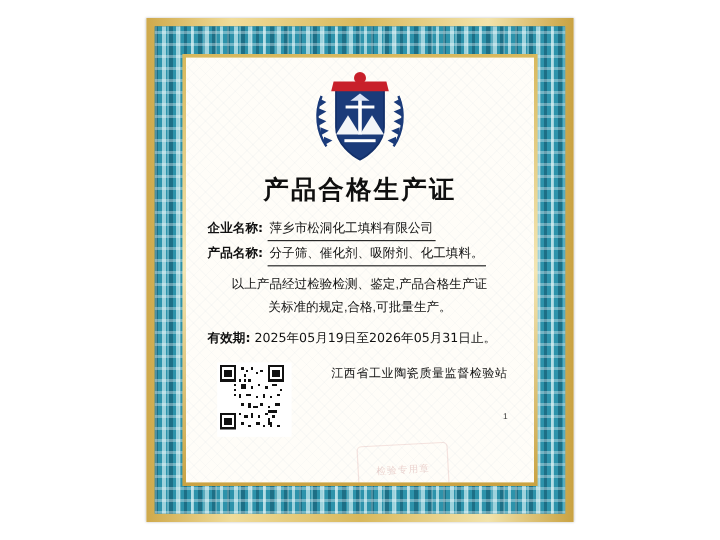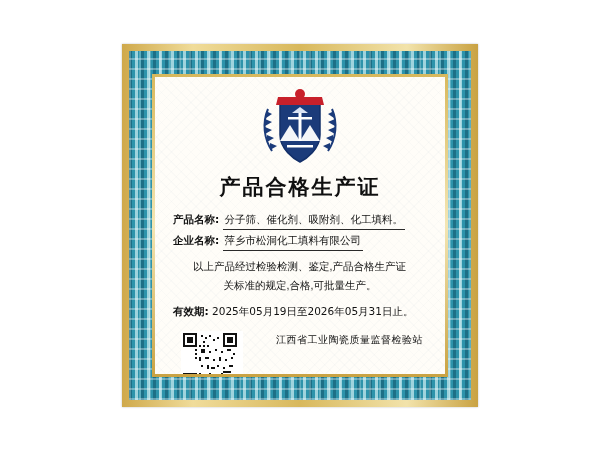--- a/index.html
+++ b/index.html
@@ -11,21 +11,21 @@
   }
   .stage{
     position:relative;
     width:600px;height:450px;
     background:#ffffff;
     display:flex;align-items:center;justify-content:center;
   }
   
   .cert{
     position:relative;
-    width:356px;height:363px;
+    width:356px;height:420px;
     background:#ffffff;
     box-shadow:0 0 2px rgba(0,0,0,.25);
   }
   
   .band-gold{
     position:absolute;inset:0;
     background:linear-gradient(90deg,#cfa94b,#f0dc9a 20%,#d8b85c 50%,#f2e3ab 80%,#c9a242);
   }
   
   .band-teal{
@@ -205,27 +205,27 @@
             </g>
           </svg>
         </div>
       </div>
 
       <div class="content">
         <div class="title">产品合格生产证</div>
 
 
         <div class="row line">
+          <span class="lbl">企业名称:</span>
+          <span class="ul">萍乡市松洞化工填料有限公司</span>
+        </div>
+
+        <div class="row line">
           <span class="lbl">产品名称:</span>
           <span class="ul">分子筛、催化剂、吸附剂、化工填料。</span>
-        </div>
-
-        <div class="row line">
-          <span class="lbl">企业名称:</span>
-          <span class="ul">萍乡市松洞化工填料有限公司</span>
         </div>
 
         <div class="para">
           <span>以上产品经过检验检测、鉴定,产品合格生产证</span>
           <span class="cont">关标准的规定,合格,可批量生产。</span>
         </div>
 
         <div class="row valid">
           <span class="lbl">有效期:</span>
           <span class="val">2025年05月19日至2026年05月31日止。</span>

